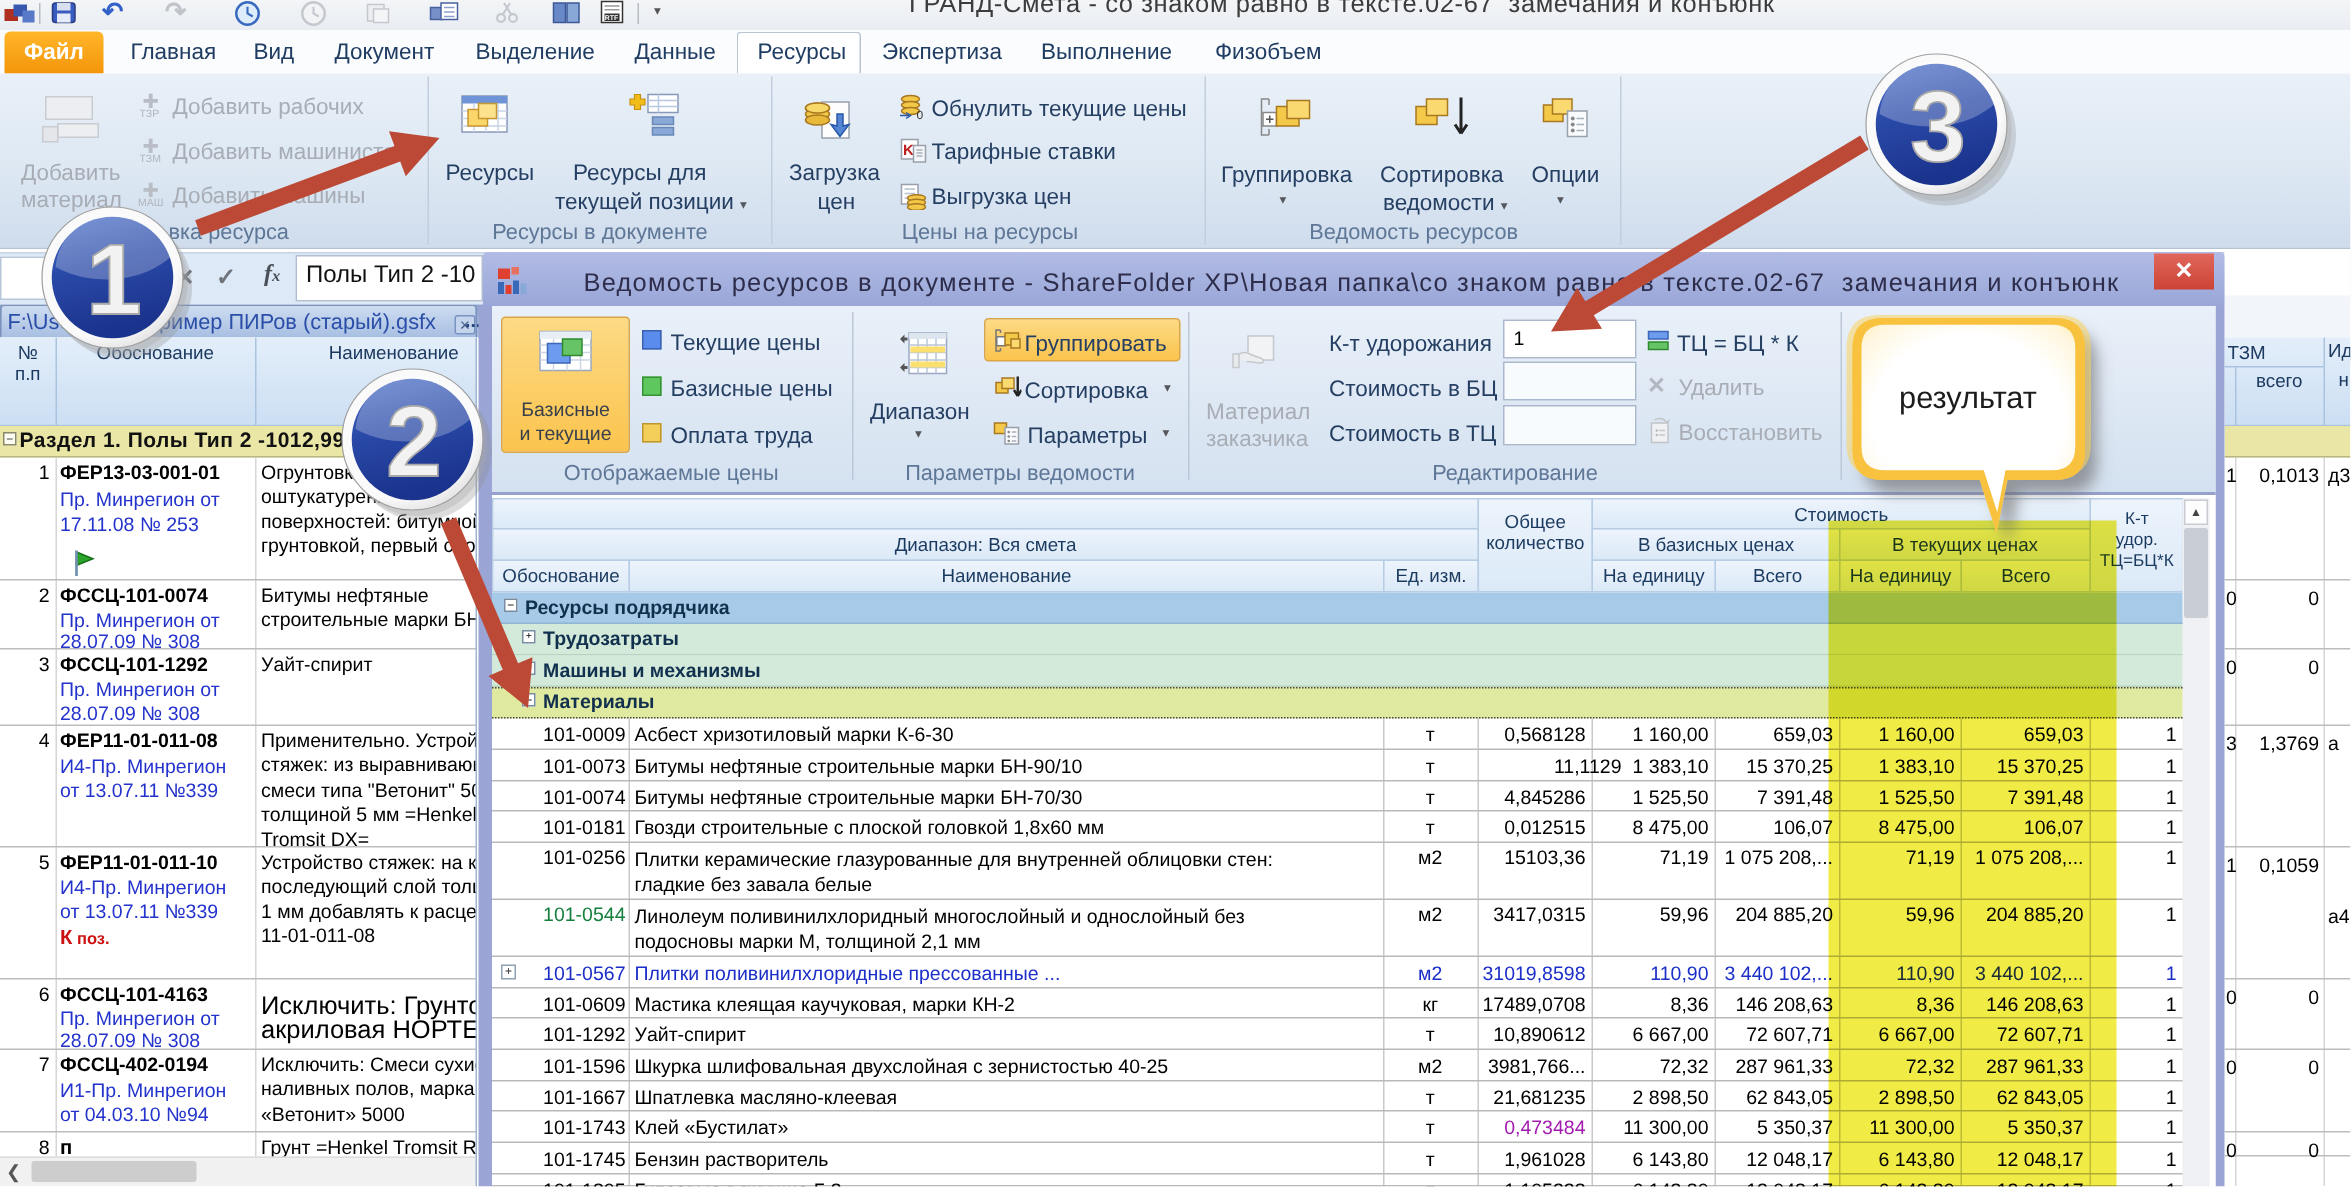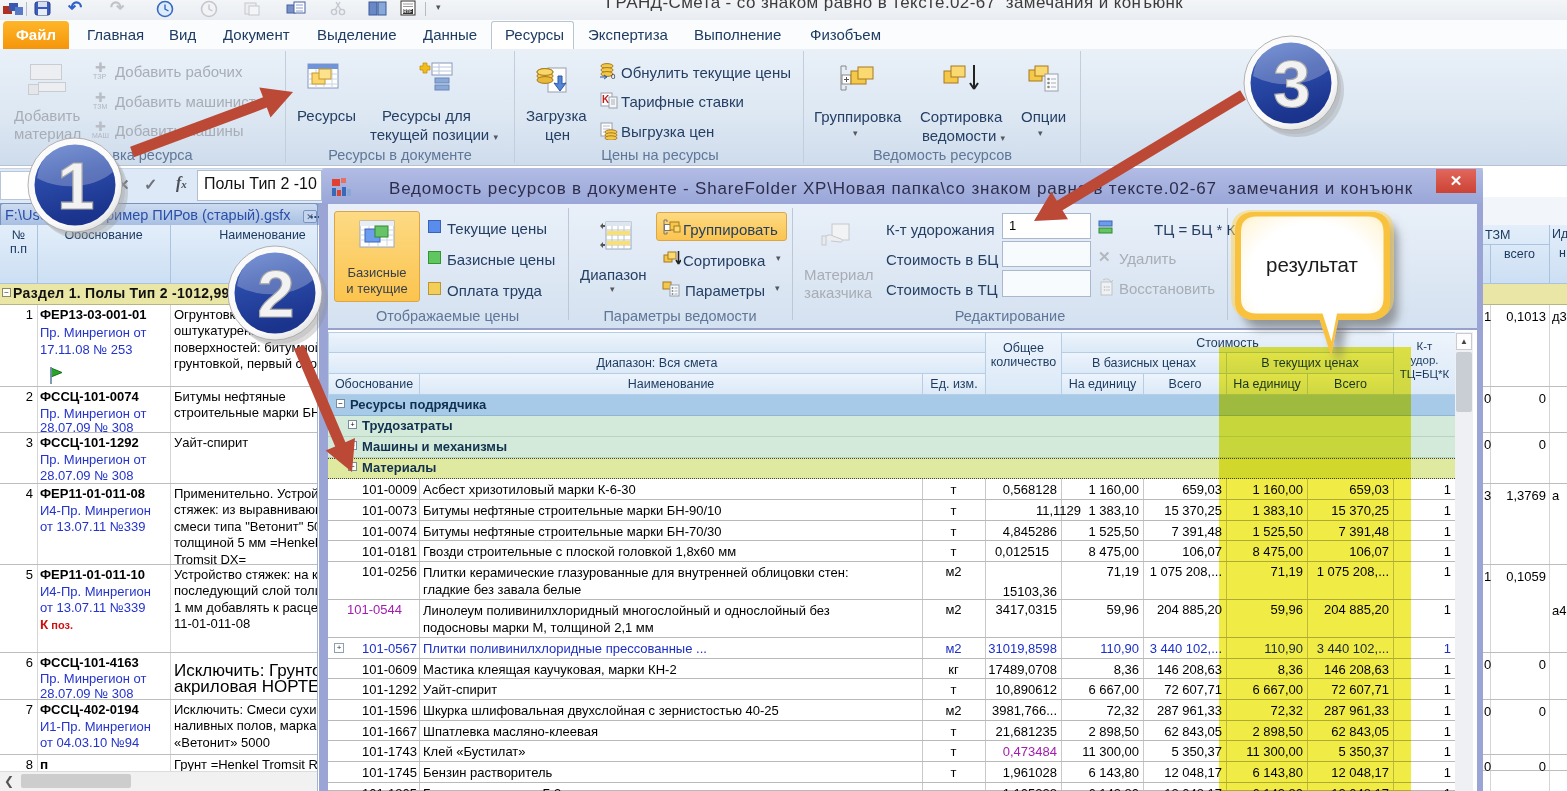--- a/index.html
+++ b/index.html
@@ -448,21 +448,21 @@
   <div class="a btxt" style="left:886px;top:221px;">К-т удорожания</div>
   <div class="a btxt" style="left:886px;top:251px;">Стоимость в БЦ</div>
   <div class="a btxt" style="left:886px;top:281px;">Стоимость в ТЦ</div>
   <div class="a" style="left:1002px;top:213px;width:89px;height:26px;background:#fff;border:1px solid #a9b8cc;box-sizing:border-box;font-size:13px;color:#000;padding:4px 0 0 6px;">1</div>
   <div class="a" style="left:1002px;top:241px;width:89px;height:26px;background:#f8fbfe;border:1px solid #a9b8cc;box-sizing:border-box;"></div>
   <div class="a" style="left:1002px;top:270px;width:89px;height:27px;background:#f8fbfe;border:1px solid #a9b8cc;box-sizing:border-box;"></div>
   <svg class="a" style="left:1098px;top:220px;" width="17" height="15" viewBox="0 0 17 15">
     <rect x="1" y="1" width="13" height="5" fill="#6d9bee" stroke="#3c66b8"></rect>
     <rect x="1" y="8" width="13" height="5" fill="#66c366" stroke="#2f8a2f"></rect>
   </svg>
-  <div class="a btxt" style="left:1118px;top:221px;margin-left:36px;">ТЦ = БЦ * К</div>
+  <div class="a btxt" style="left:1118px;top:221px;">ТЦ = БЦ * К</div>
   <div class="a" style="left:1098px;top:248px;font-size:15px;color:#b3b8c0;font-weight:bold;">✕</div>
   <div class="a btxtd" style="left:1119px;top:250px;">Удалить</div>
   <svg class="a" style="left:1098px;top:278px;" width="17" height="18" viewBox="0 0 17 18">
     <rect x="3" y="4" width="11" height="13" fill="#f0f1f3" stroke="#c0c3c8"></rect>
     <path d="M5 2c3-2 7-1 8 2" stroke="#c0c3c8" fill="none"></path>
     <path d="M13 4l2-2" stroke="#c0c3c8"></path>
     <circle cx="6.5" cy="9" r="0.8" fill="#b5b8bd"></circle>
         <circle cx="6.5" cy="12" r="0.8" fill="#b5b8bd"></circle>
     <path d="M8 9h4M8 12h4" stroke="#c5c8cd"></path>
   </svg>
@@ -534,38 +534,38 @@
 <div class="a num" style="left:987px;top:524px;width:70px;color:#000;">4,845286</div>
 <div class="a num" style="left:1063px;top:524px;width:76px;color:#000;">1 525,50</div>
 <div class="a num" style="left:1145px;top:524px;width:77px;color:#000;">7 391,48</div>
 <div class="a num" style="left:1228px;top:524px;width:75px;color:#000;">1 525,50</div>
 <div class="a num" style="left:1309px;top:524px;width:80px;color:#000;">7 391,48</div>
 <div class="a num" style="left:1395px;top:524px;width:56px;color:#000;">1</div>
 <div class="a" style="left:328px;top:561px;width:1127px;height:1px;background:#b9b9b9;"></div>
 <div class="a num" style="left:330px;top:544px;width:87px;color:#000;">101-0181</div>
 <div class="a" style="left:423px;top:544px;font-size:13px;color:#000;white-space:nowrap;">Гвозди строительные с плоской головкой 1,8х60 мм</div>
 <div class="a" style="left:922px;top:544px;width:63px;text-align:center;font-size:13px;color:#000;">т</div>
-<div class="a num" style="left:987px;top:544px;width:70px;color:#000;text-align:center;">0,012515</div>
+<div class="a num" style="left:987px;top:544px;width:70px;color:#000;">0,012515</div>
 <div class="a num" style="left:1063px;top:544px;width:76px;color:#000;">8 475,00</div>
 <div class="a num" style="left:1145px;top:544px;width:77px;color:#000;">106,07</div>
 <div class="a num" style="left:1228px;top:544px;width:75px;color:#000;">8 475,00</div>
 <div class="a num" style="left:1309px;top:544px;width:80px;color:#000;">106,07</div>
 <div class="a num" style="left:1395px;top:544px;width:56px;color:#000;">1</div>
 <div class="a" style="left:328px;top:599px;width:1127px;height:1px;background:#b9b9b9;"></div>
 <div class="a num" style="left:330px;top:564px;width:87px;color:#000;">101-0256</div>
 <div class="a" style="left:423px;top:564px;font-size:13px;color:#000;line-height:17px;white-space:nowrap;">Плитки керамические глазурованные для внутренней облицовки стен:<br>гладкие без завала белые</div>
 <div class="a" style="left:922px;top:564px;width:63px;text-align:center;font-size:13px;color:#000;">м2</div>
-<div class="a num" style="left:987px;top:564px;width:70px;color:#000;margin-top:20px;">15103,36</div>
+<div class="a num" style="left:987px;top:564px;width:70px;color:#000;">15103,36</div>
 <div class="a num" style="left:1063px;top:564px;width:76px;color:#000;">71,19</div>
 <div class="a num" style="left:1145px;top:564px;width:77px;color:#000;">1 075 208,...</div>
 <div class="a num" style="left:1228px;top:564px;width:75px;color:#000;">71,19</div>
 <div class="a num" style="left:1309px;top:564px;width:80px;color:#000;">1 075 208,...</div>
 <div class="a num" style="left:1395px;top:564px;width:56px;color:#000;">1</div>
 <div class="a" style="left:328px;top:637px;width:1127px;height:1px;background:#b9b9b9;"></div>
-<div class="a num" style="left:315px;top:602px;width:87px;color:#a21caf;">101-0544</div>
+<div class="a num" style="left:330px;top:602px;width:87px;color:#15803d;">101-0544</div>
 <div class="a" style="left:423px;top:602px;font-size:13px;color:#000;line-height:17px;white-space:nowrap;">Линолеум поливинилхлоридный многослойный и однослойный без<br>подосновы марки М, толщиной 2,1 мм</div>
 <div class="a" style="left:922px;top:602px;width:63px;text-align:center;font-size:13px;color:#000;">м2</div>
 <div class="a num" style="left:987px;top:602px;width:70px;color:#000;">3417,0315</div>
 <div class="a num" style="left:1063px;top:602px;width:76px;color:#000;">59,96</div>
 <div class="a num" style="left:1145px;top:602px;width:77px;color:#000;">204 885,20</div>
 <div class="a num" style="left:1228px;top:602px;width:75px;color:#000;">59,96</div>
 <div class="a num" style="left:1309px;top:602px;width:80px;color:#000;">204 885,20</div>
 <div class="a num" style="left:1395px;top:602px;width:56px;color:#000;">1</div>
 <div class="a" style="left:328px;top:658px;width:1127px;height:1px;background:#b9b9b9;"></div>
 <div class="a" style="left:334px;top:643px;width:10px;height:10px;background:#fff;border:1px solid #90a0b4;font-size:8px;line-height:8px;text-align:center;box-sizing:border-box;color:#333;">+</div>

